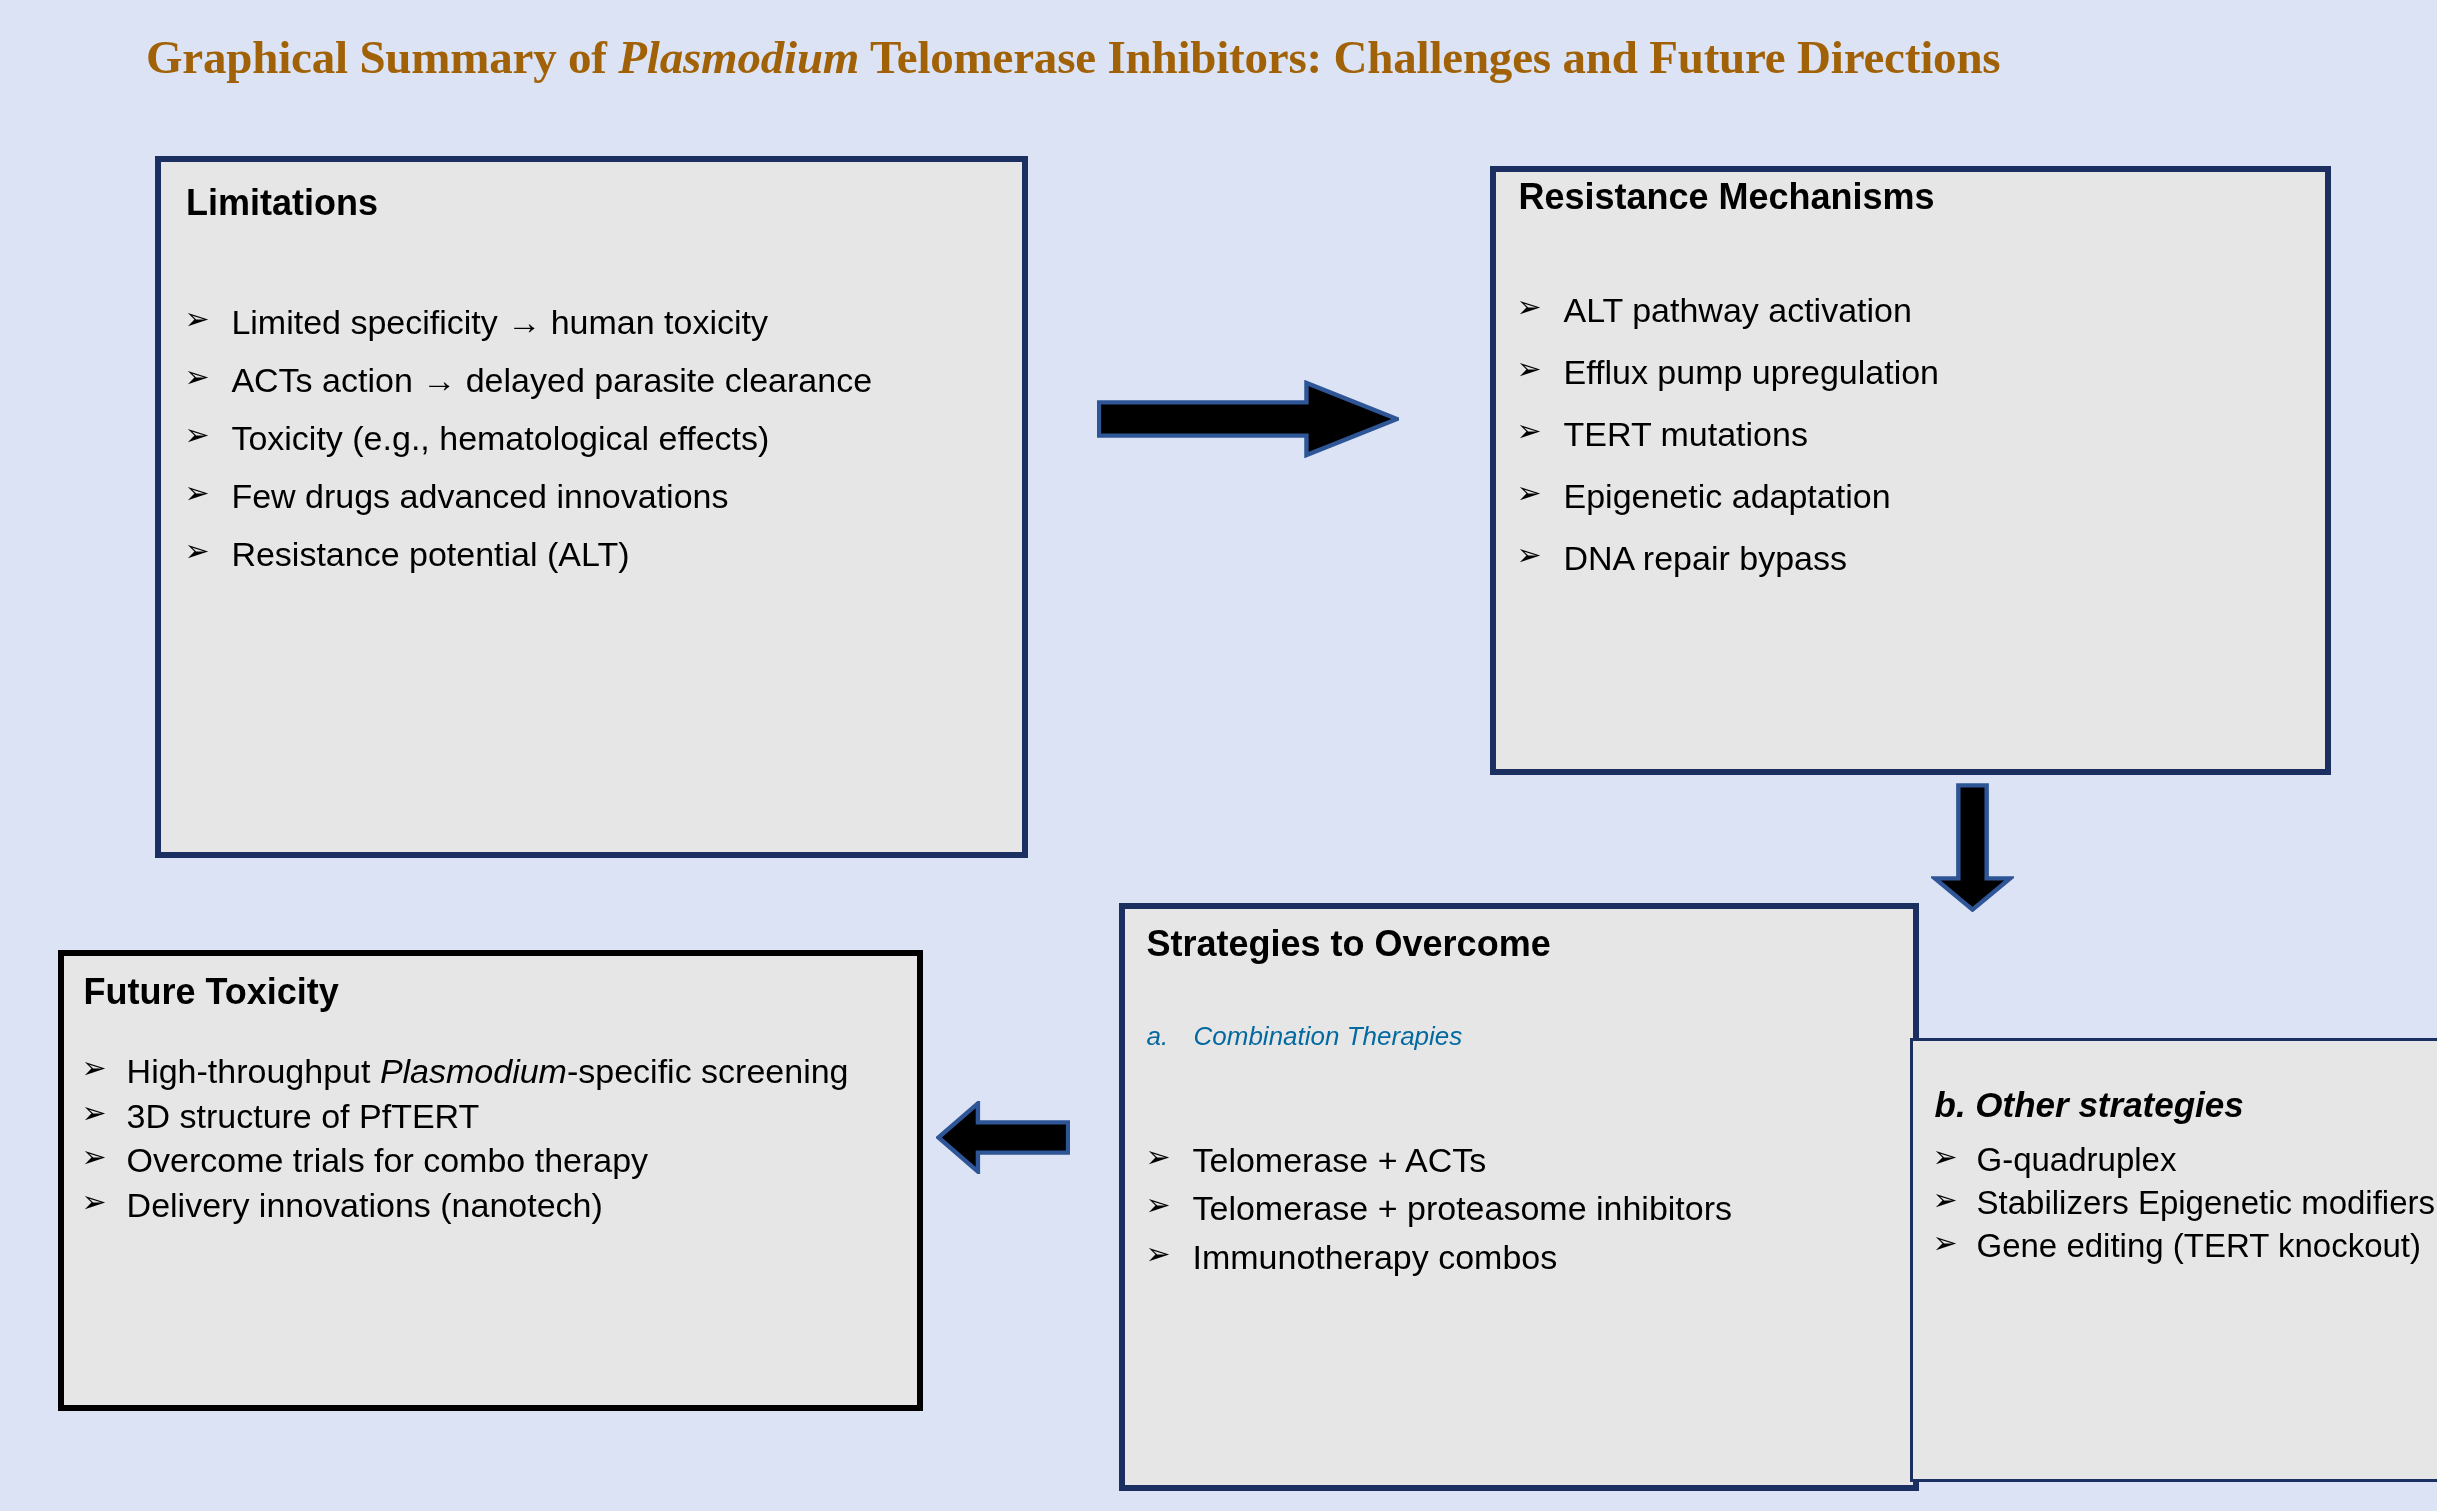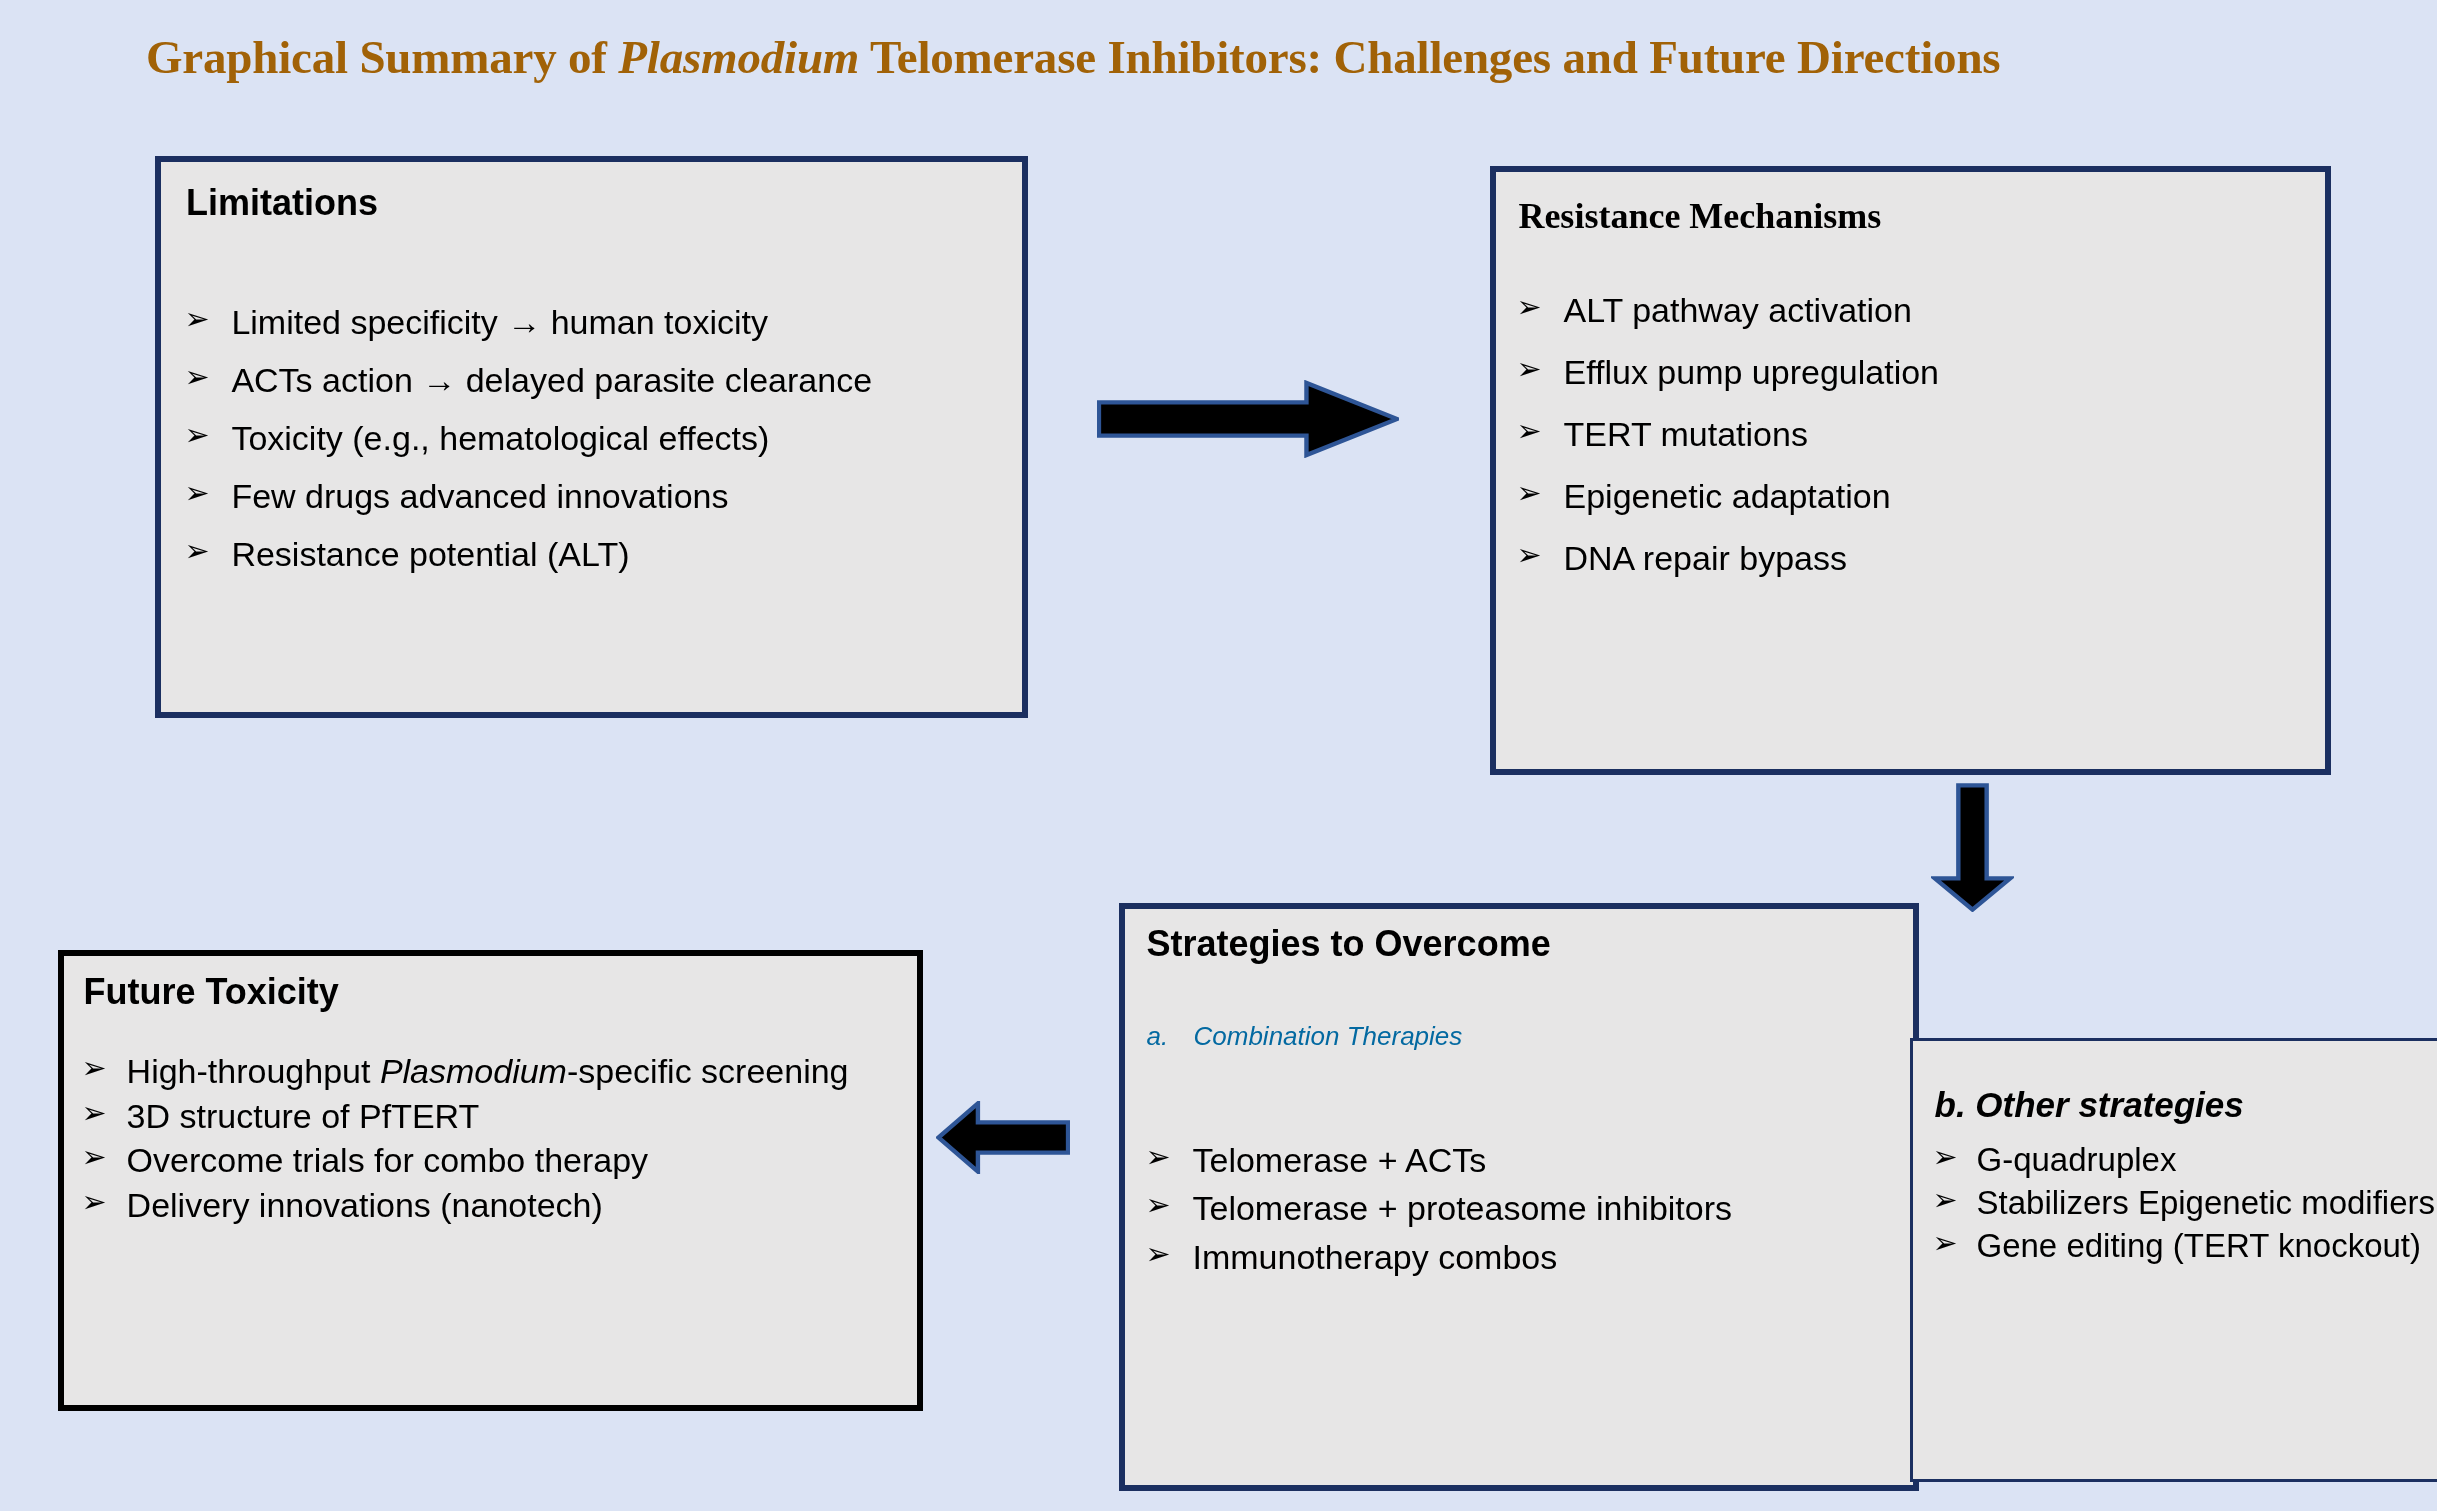--- a/index.html
+++ b/index.html
@@ -63,32 +63,32 @@
     font-family:"DejaVu Sans", sans-serif;
   }
   .bullets li .ital{ font-style:italic; }
 
   
   .bullets.tight li{ margin-bottom:2px; }
 
   
   #box-limitations{
     left:155px; top:156px;
-    width:873px; height:562px;
+    width:873px; height:702px;
   }
   #box-limitations .box-head{ position:absolute; left:25px; top:21.5px; }
   #box-limitations .bullets{ position:absolute; left:23.4px; top:139px; width:809px; }
   #box-limitations .bullets li{ margin-bottom:14.6px; }
 
   
   #box-resistance{
     left:1490px; top:166px;
     width:841px; height:609px;
   }
-  #box-resistance .box-head{ position:absolute; left:22.4px; top:26px;font-family:Liberation Serif, serif; }
+  #box-resistance .box-head{ position:absolute; left:22.4px; top:6px; }
   #box-resistance .bullets{ position:absolute; left:20.5px; top:117px; width:780px; }
   #box-resistance .bullets li{ margin-bottom:18.5px; }
 
   
   #box-strategies{
     left:1119px; top:895px;
     width:800px; height:588px;margin-top:8px;
   }
   #box-strategies .box-head{ position:absolute; left:21.5px; top:15.6px; }
   #box-strategies .sub-head{

